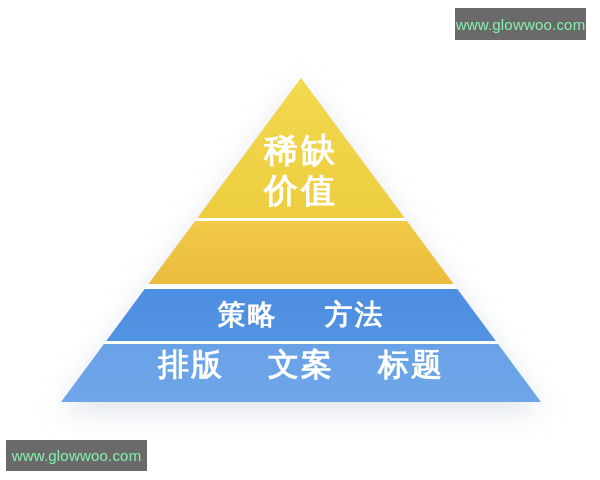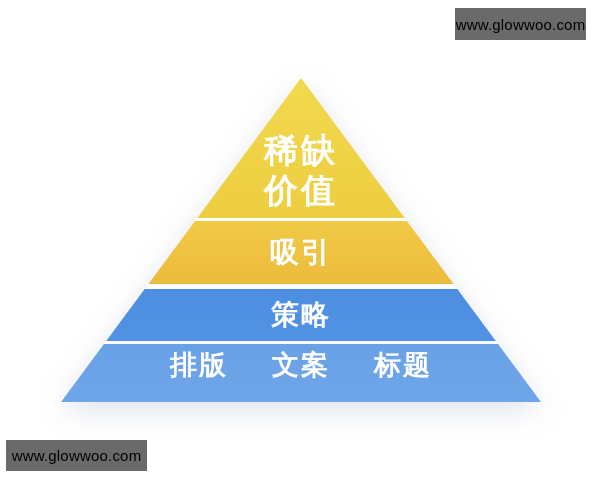--- a/index.html
+++ b/index.html
@@ -13,21 +13,21 @@
     width: 600px;
     height: 480px;
     background: #ffffff;
     overflow: hidden;
   }
 
   
   .watermark {
     position: absolute;
     background: #6a6a6a;
-    color: #000000;
+    color: #86efac;
     font-size: 15px;
     font-weight: 500;
     letter-spacing: 0.2px;
     display: flex;
     align-items: center;
     justify-content: center;
     white-space: nowrap;
   }
   .watermark.top-right  { left: 455px; top: 8px;   width: 131px; height: 32px; }
   .watermark.bottom-left{ left: 6px;   top: 440px; width: 141px; height: 31px; }
@@ -71,21 +71,21 @@
   }
   .level1-block {
     top: 52px;
     flex-direction: column;
     font-size: 34px;
     line-height: 40px;
     letter-spacing: 3px;
   }
   .level2-row { top: 143px; height: 63px; gap: 60px; font-size: 29px; letter-spacing: 2px; }
   .level3-row { top: 211px; height: 52px; gap: 47px; font-size: 28px; letter-spacing: 2px; }
-  .level4-row { top: 266px; height: 42px; gap: 44px; font-size: 27px; letter-spacing: 2px; }
+  .level4-row { top: 266px; height: 42px; gap: 44px; font-size: 31px; letter-spacing: 2px; }
 </style>
 </head>
 <body>
 
 <div class="canvas">
 
   <div class="watermark top-right">www.glowwoo.com</div>
 
   <div class="pyramid-wrap">
     <div class="pyramid">
@@ -97,25 +97,25 @@
       <div class="stripe s3"></div>
       <div class="stripe sep-thin"></div>
       <div class="stripe s4"></div>
 
       <div class="level-text level1-block">
         <div>稀缺</div>
         <div>价值</div>
       </div>
 
       <div class="level-text level2-row">
-        <span>吸引</span>
       </div>
 
       <div class="level-text level3-row">
         <span>策略</span>
+        <span>方法</span>
       </div>
 
       <div class="level-text level4-row">
         <span>排版</span>
         <span>文案</span>
         <span>标题</span>
       </div>
 
     </div>
   </div>

